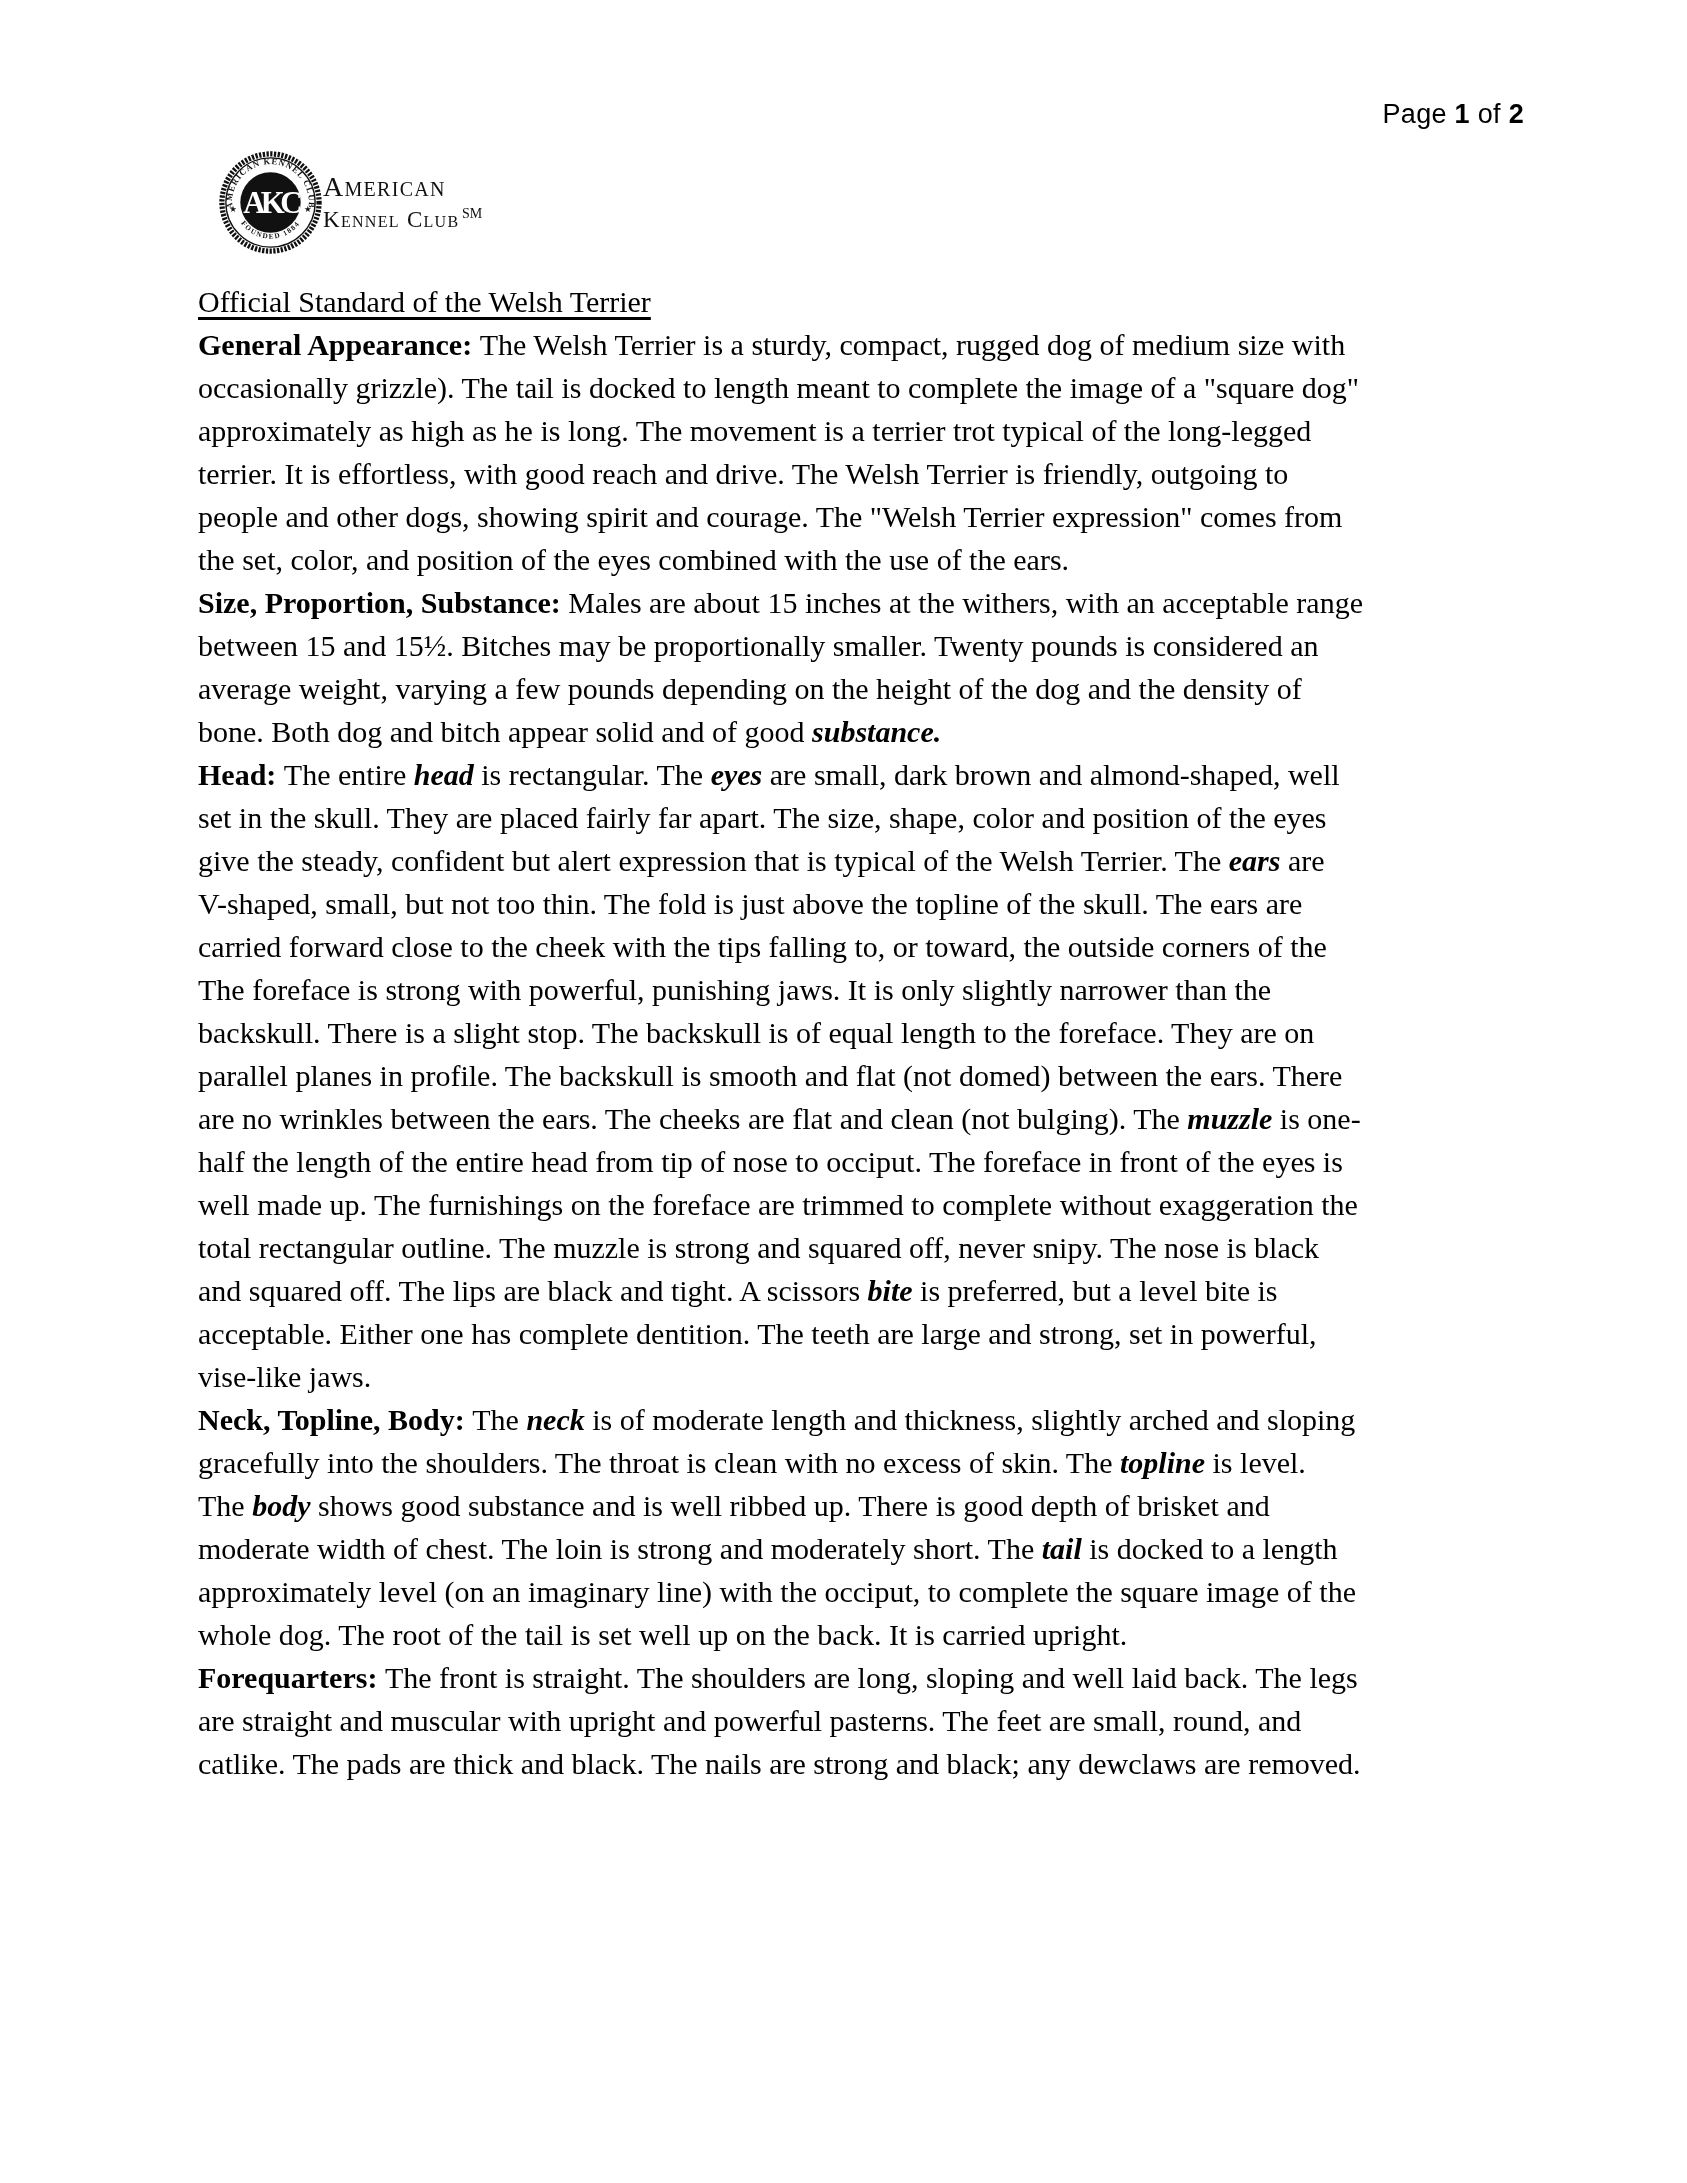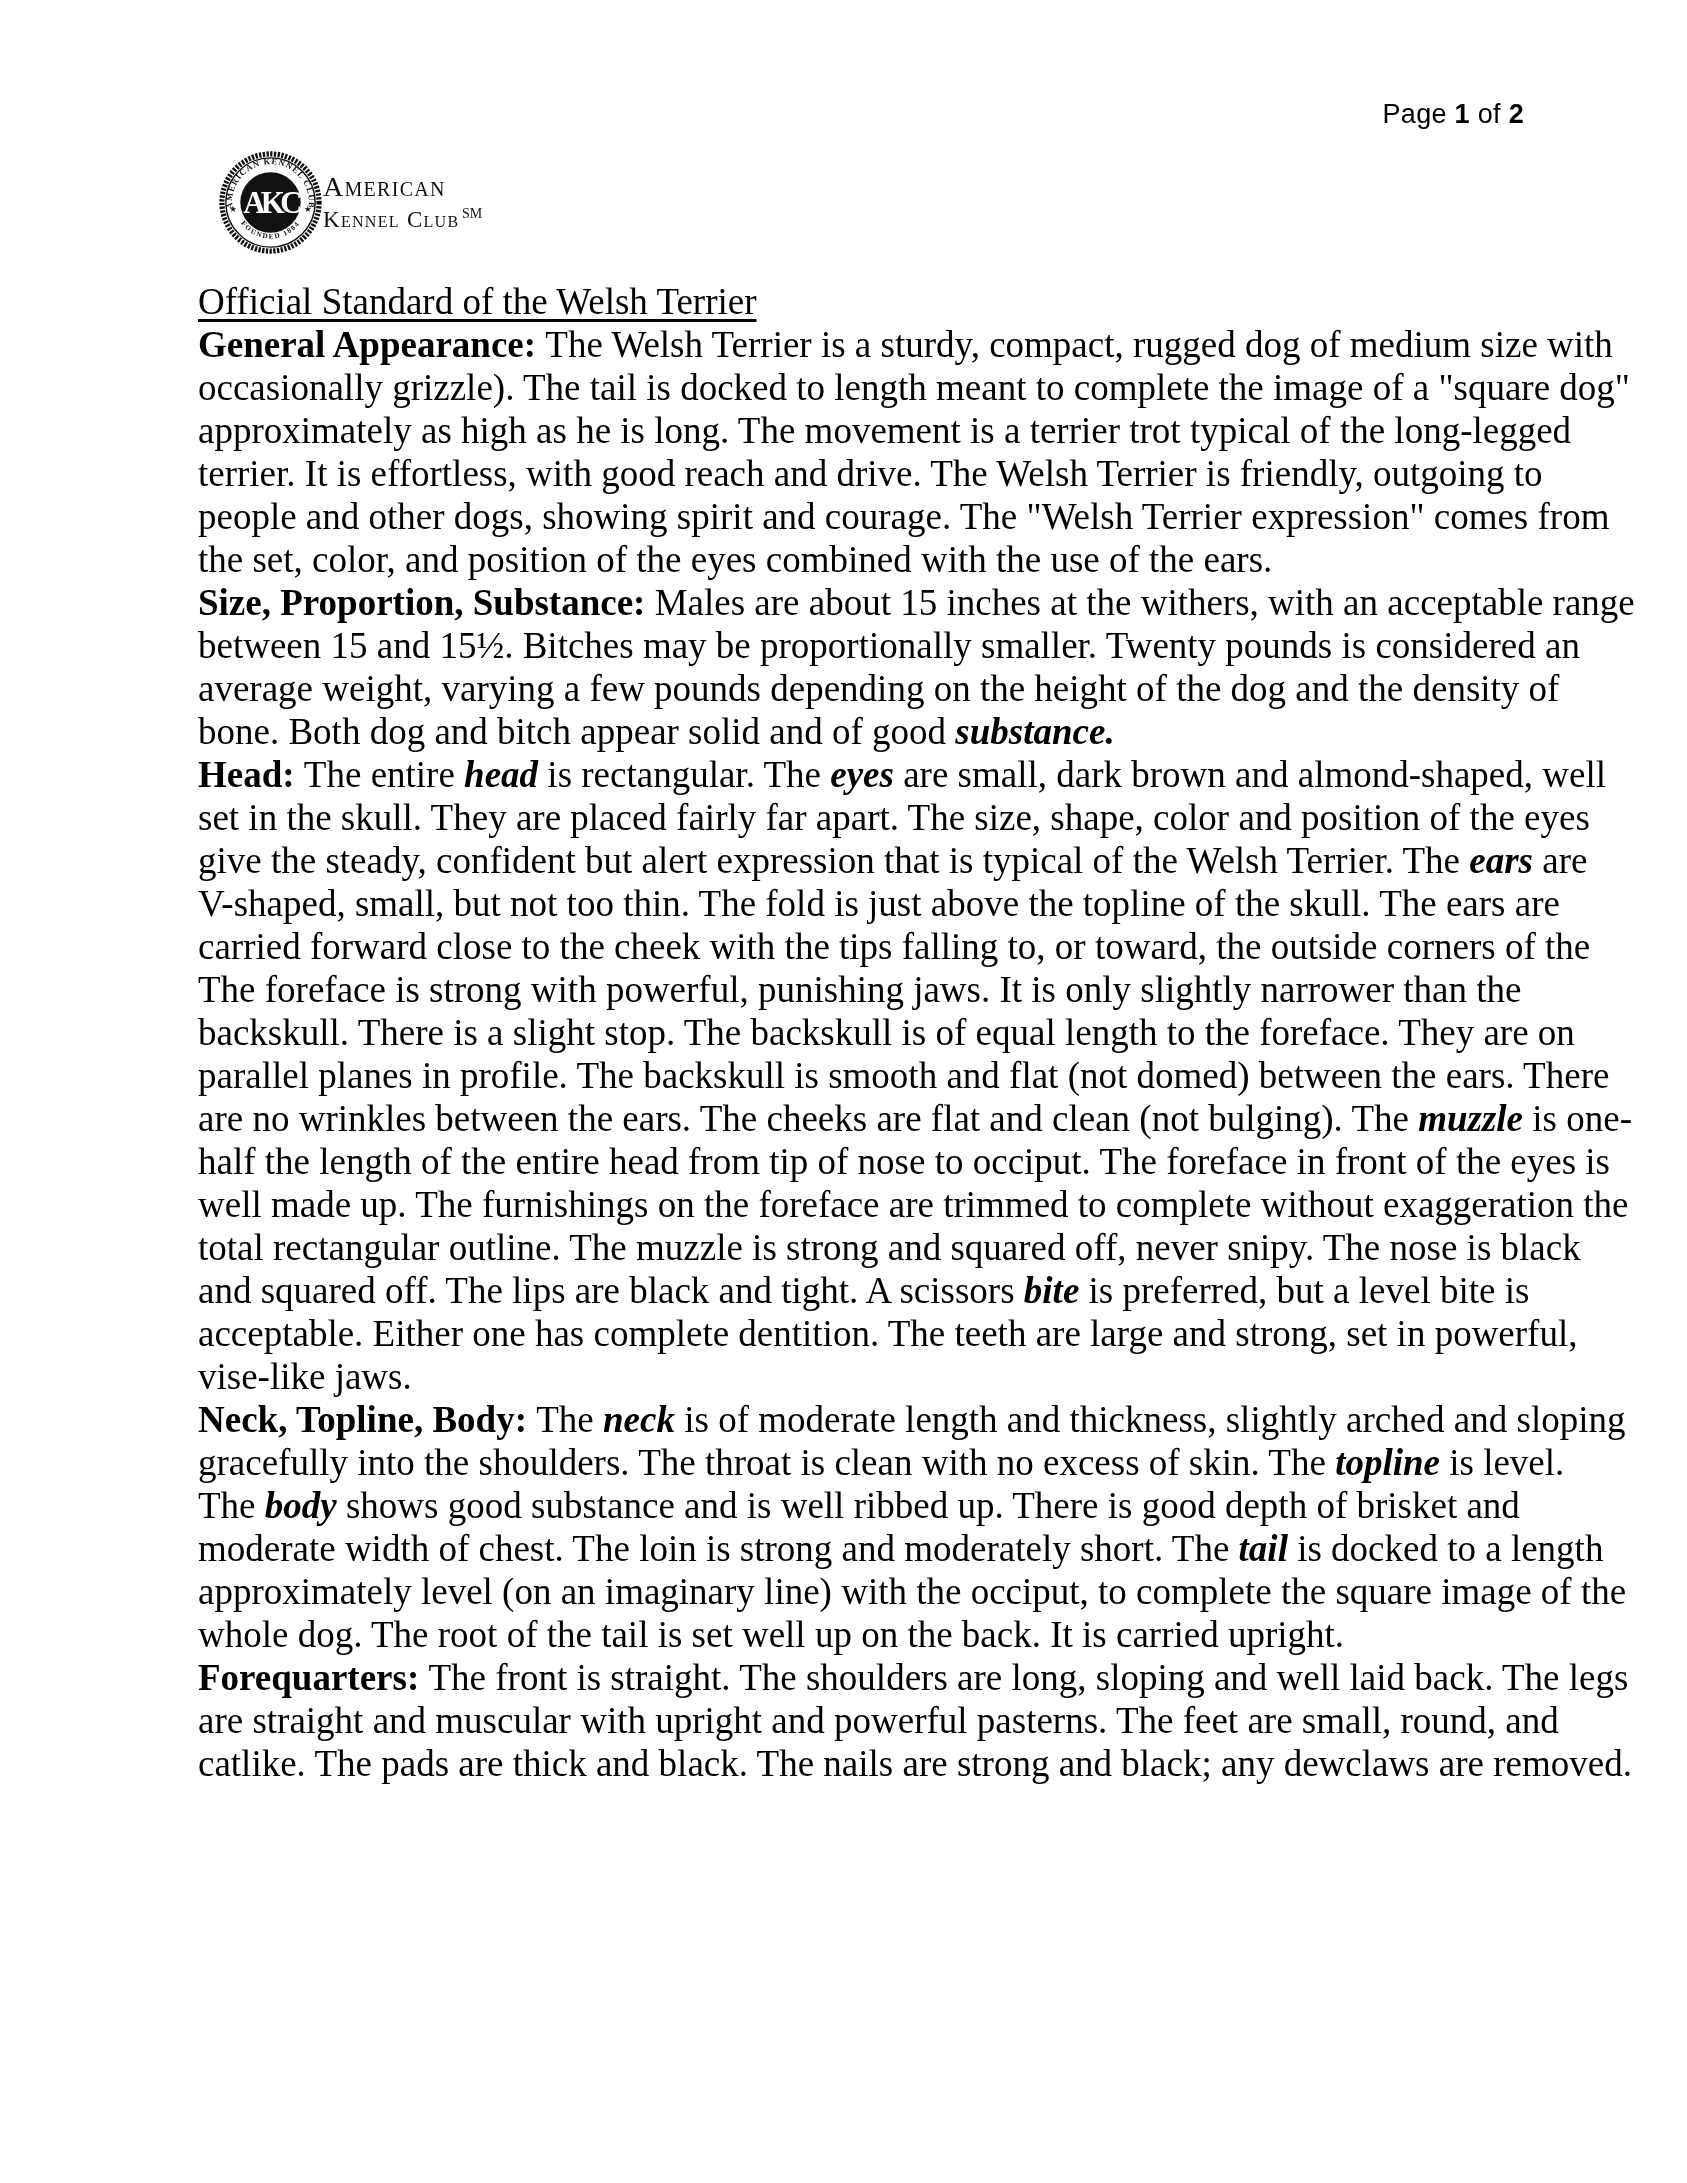--- a/index.html
+++ b/index.html
@@ -49,21 +49,21 @@
     font-size: 23px; line-height: 25px;
     font-variant: small-caps; letter-spacing: 1.3px;
   }
   .sm { font-size: 14px; font-variant: normal; letter-spacing: 0; vertical-align: 9.3px; margin-left: 2.6px; }
 
   
   .content {
     position: absolute;
     left: 198px; top: 280px;
     width: 1297px;
-    font-size: 37px;
+    font-size: 30px;
     line-height: 43px;
     color: #000;
   }
   .title {
     text-decoration: underline;
     text-decoration-thickness: 2.6px;
     text-underline-offset: 4.6px;
   }
   .para { margin: 0; }
   .line { white-space: pre; }

